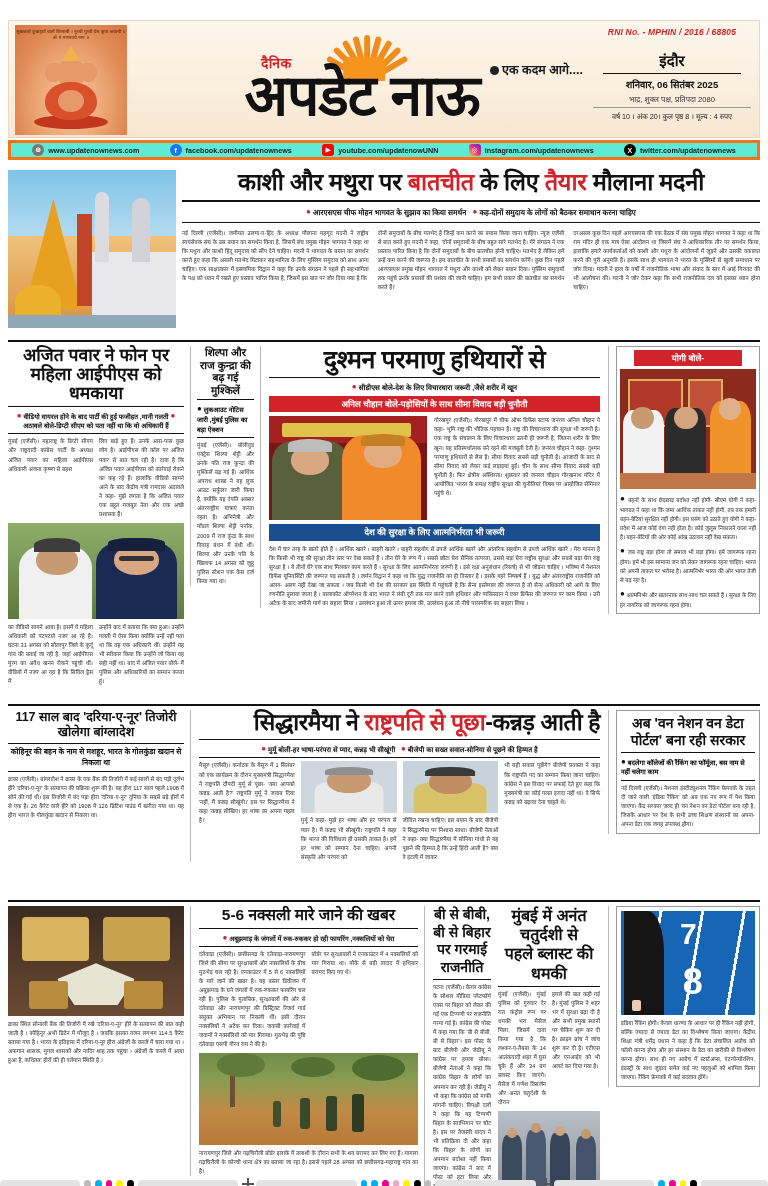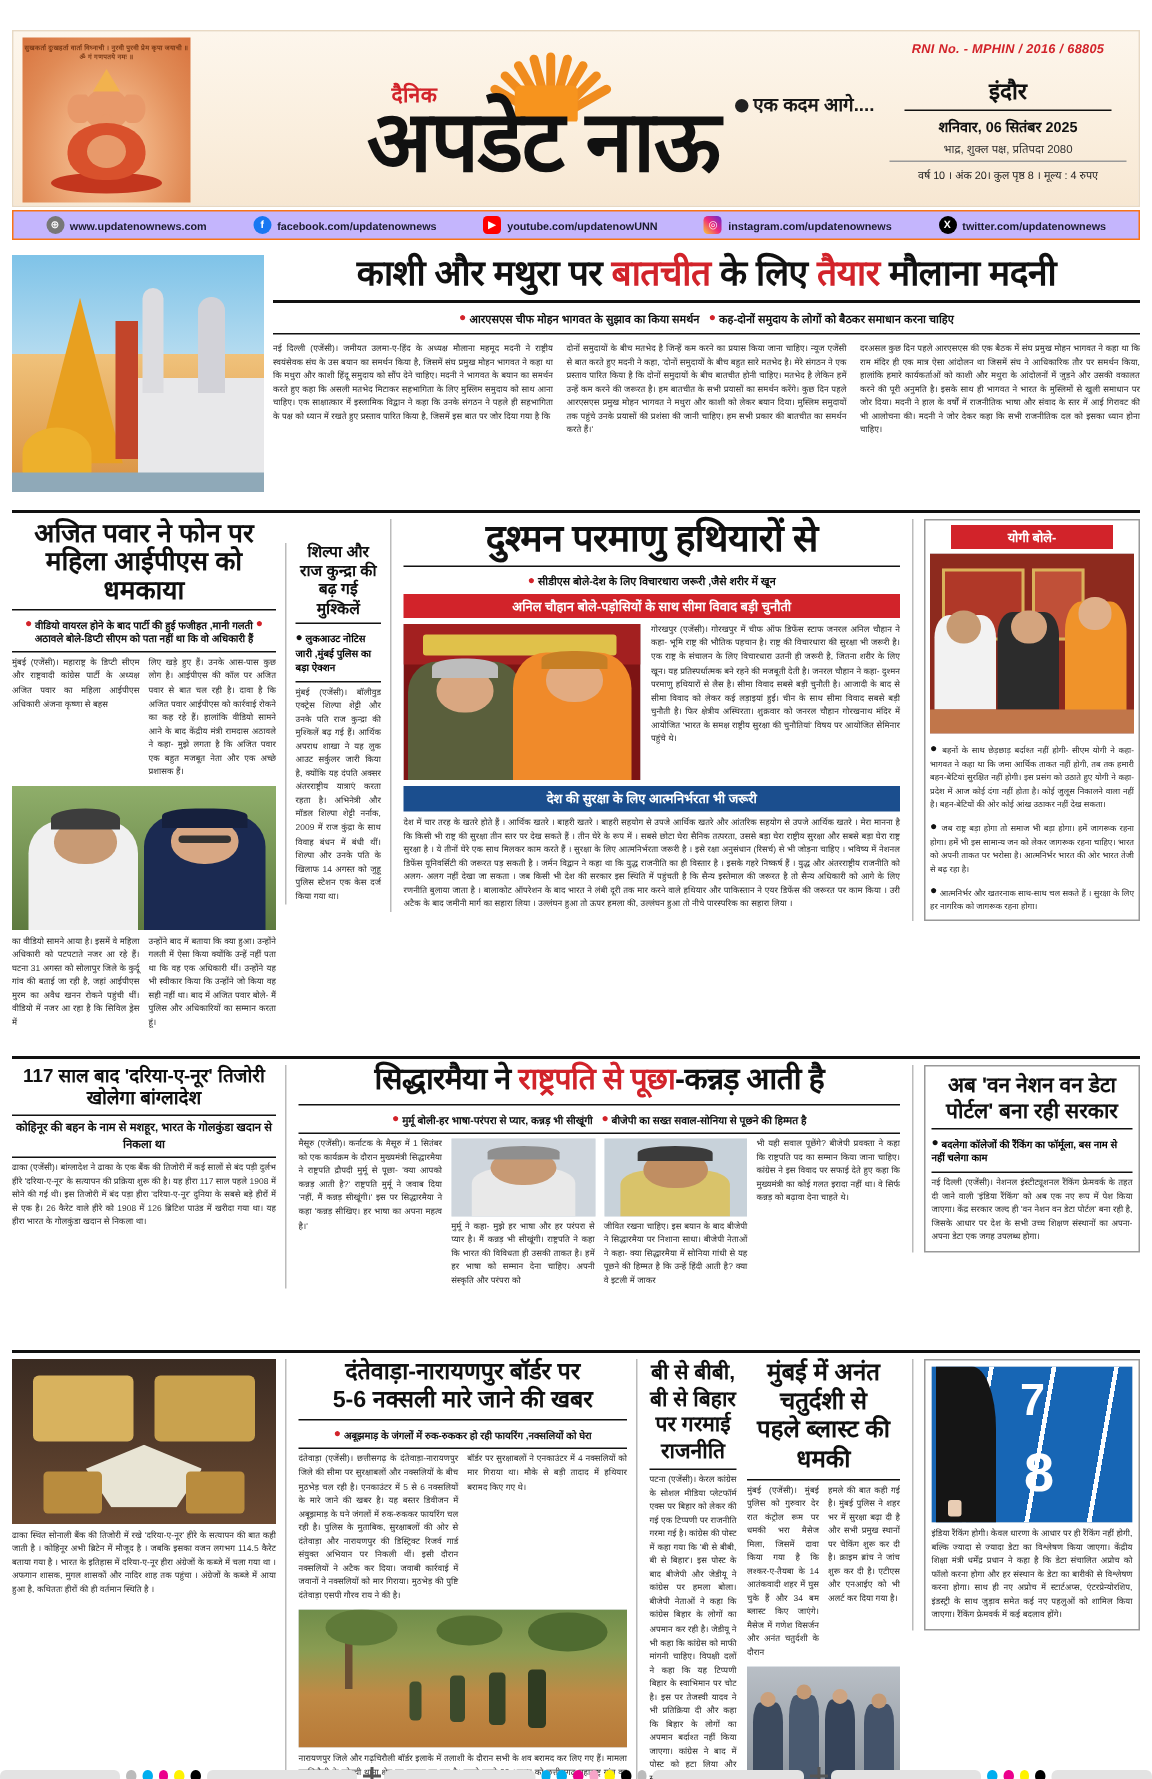--- a/index.html
+++ b/index.html
@@ -71,21 +71,21 @@
   .rni { font-size:8.5px; font-weight:bold; font-style:italic; color:#d2232a; letter-spacing:.2px; }
   .city { font-size:15px; font-weight:bold; color:#111; margin-top:13px; }
   .rule-city { border-top:1.4px solid #111; margin:3px 12px 4px; }
   .edate { font-size:9.6px; font-weight:bold; color:#111; }
   .hdate { font-size:7.6px; color:#333; margin-top:3px; }
   .rule-thin { border-top:.7px solid #999; margin:3px 2px; }
   .issue { font-size:7.2px; color:#222; }
 
   
   .social-bar {
-    margin:2px 8px 0; height:20px; background:#c4b5fd; border:1px solid #f97316;
+    margin:2px 8px 0; height:20px; background:#5eead4; border:3px solid #f97316;
     display:flex; align-items:center; justify-content:space-around; padding:0 6px;
   }
   .social-item { display:flex; align-items:center; gap:4px; }
   .si-ico { width:12px;height:12px;border-radius:50%;flex:0 0 auto;
      display:flex;align-items:center;justify-content:center;color:#fff;font-size:7px;font-weight:bold;}
   .si-web{background:#777;} .si-fb{background:#1877f2;} .si-yt{background:#ff0000;border-radius:3px;}
   .si-ig{background:linear-gradient(45deg,#f9ce34,#ee2a7b,#6228d7);border-radius:3px;}
   .si-tw{background:#000;}
   .si-txt { font-size:7.2px; font-weight:bold; color:#1a1a2e; }
 
@@ -120,21 +120,21 @@
   
   #lead { left:8px; top:150px; width:752px; height:158px; }
   #lead-photo { position:absolute; left:0; top:0; width:168px; height:158px; }
   #lead-right { position:absolute; left:174px; top:0; right:0; }
   .lead-hl { font-size:23.5px; text-align:center; letter-spacing:-.3px; }
   .lead-cols { display:grid; grid-template-columns:1fr 1fr 1fr; gap:9px; margin-top:6px; }
 
   
   #band2 { left:8px; top:326px; width:752px; height:358px; }
   .b2-c1 { position:absolute; left:0; top:0; width:176px; }
-  .b2-c2 { position:absolute; left:182px; top:16px; width:64px; }
+  .b2-c2 { position:absolute; left:182px; top:0; width:64px; }
   .b2-c3 { position:absolute; left:252px; top:0; width:340px; }
   .b2-c4 { position:absolute; left:600px; top:0; width:152px; }
 
   
   #band3 { left:8px; top:690px; width:752px; height:190px; }
   .b3-c1 { position:absolute; left:0; top:0; width:176px; }
   .b3-c2 { position:absolute; left:182px; top:0; width:410px; }
   .b3-c3 { position:absolute; left:600px; top:0; width:152px; }
 
   
@@ -362,21 +362,21 @@
 
     <div class="b3-c1">
       <div class="hl" style="font-size:12.5px;text-align:center;line-height:1.2;">117 साल बाद 'दरिया-ए-नूर' तिजोरी खोलेगा बांग्लादेश</div>
       <div class="rule-blk-thin"></div>
       <div class="sub" style="font-size:7.6px;font-weight:bold;">कोहिनूर की बहन के नाम से मशहूर, भारत के गोलकुंडा खदान से निकला था</div>
       <div class="rule-blk-thin"></div>
       <div class="txt">ढाका (एजेंसी)। बांग्लादेश ने ढाका के एक बैंक की तिजोरी में कई सालों से बंद पड़ी दुर्लभ हीरे 'दरिया-ए-नूर' के सत्यापन की प्रक्रिया शुरू की है। यह हीरा 117 साल पहले 1908 में सोने की गई थी। इस तिजोरी में बंद पड़ा हीरा 'दरिया-ए-नूर' दुनिया के सबसे बड़े हीरों में से एक है। 26 कैरेट वाले हीरे को 1908 में 126 ब्रिटिश पाउंड में खरीदा गया था। यह हीरा भारत के गोलकुंडा खदान से निकला था।</div>
     </div>
 
     <div class="b3-c2 vrule" style="padding-left:8px;">
-      <div class="hl" style="font-size:20px;text-align:center;letter-spacing:-.4px;">
+      <div class="hl" style="font-size:23px;text-align:right;letter-spacing:-.4px;">
         <span>सिद्धारमैया ने </span><span class="red">राष्ट्रपति से पूछा</span><span>-कन्नड़ आती है</span>
       </div>
       <div class="rule-blk-thin" style="margin:4px 0 3px;"></div>
       <div class="sub" style="font-size:6.9px;">
         <span class="bull">●</span> <span>मुर्मू बोली-हर भाषा-परंपरा से प्यार, कन्नड़ भी सीखूंगी</span>
         &nbsp;&nbsp;<span class="bull">●</span> <span>बीजेपी का सख्त सवाल-सोनिया से पूछने की हिम्मत है</span>
       </div>
       <div class="rule-blk-thin"></div>
       <div style="display:grid;grid-template-columns:1fr 1fr 1fr 1fr;gap:6px;margin-top:3px;">
         <div class="txt">मैसूरु (एजेंसी)। कर्नाटक के मैसूरु में 1 सितंबर को एक कार्यक्रम के दौरान मुख्यमंत्री सिद्धारमैया ने राष्ट्रपति द्रौपदी मुर्मू से पूछा- 'क्या आपको कन्नड़ आती है?' राष्ट्रपति मुर्मू ने जवाब दिया 'नहीं, मैं कन्नड़ सीखूंगी।' इस पर सिद्धारमैया ने कहा 'कन्नड़ सीखिए। हर भाषा का अपना महत्व है।'</div>
@@ -427,21 +427,20 @@
         <div style="position:absolute;left:50%;transform:translateX(-50%);bottom:10%;width:44%;height:38%;background:#e8e4d4;
              clip-path:polygon(50% 0,100% 38%,78% 100%,22% 100%,0 38%);"></div>
         <div style="position:absolute;left:12%;bottom:6%;width:22%;height:26%;background:#b98c3e;border-radius:3px;"></div>
         <div style="position:absolute;right:12%;bottom:6%;width:22%;height:26%;background:#b98c3e;border-radius:3px;"></div>
       </div>
       <div class="txt" style="margin-top:4px;">ढाका स्थित सोनाली बैंक की तिजोरी में रखे 'दरिया-ए-नूर' हीरे के सत्यापन की बात कही जाती है । कोहिनूर अभी ब्रिटेन में मौजूद है । जबकि इसका वजन लगभग 114.5 कैरेट बताया गया है । भारत के इतिहास में दरिया-ए-नूर हीरा अंग्रेजों के कब्जे में चला गया था । अफगान शासक, मुगल शासकों और नादिर शाह तक पहुंचा । अंग्रेजों के कब्जे में आया हुआ है, कथिततः हीरों की ही वर्तमान स्थिति है ।</div>
     </div>
 
     <div class="b4-c2 vrule" style="padding-left:8px;">
       <div class="hl" style="font-size:15.5px;text-align:center;line-height:1.2;">
-        <div>दंतेवाड़ा-नारायणपुर बॉर्डर पर</div>
         <div>5-6 नक्सली मारे जाने की खबर</div>
       </div>
       <div class="rule-blk-thin"></div>
       <div class="sub" style="font-size:6.6px;">
         <span class="bull">●</span> <span>अबूझमाड़ के जंगलों में रुक-रुककर हो रही फायरिंग ,नक्सलियों को घेरा</span>
       </div>
       <div class="rule-blk-thin"></div>
       <div style="display:grid;grid-template-columns:1fr 1fr;gap:6px;">
         <div class="txt">दंतेवाड़ा (एजेंसी)। छत्तीसगढ़ के दंतेवाड़ा-नारायणपुर जिले की सीमा पर सुरक्षाबलों और नक्सलियों के बीच मुठभेड़ चल रही है। एनकाउंटर में 5 से 6 नक्सलियों के मारे जाने की खबर है। यह बस्तर डिवीजन में अबूझमाड़ के घने जंगलों में रुक-रुककर फायरिंग चल रही है। पुलिस के मुताबिक, सुरक्षाबलों की ओर से दंतेवाड़ा और नारायणपुर की डिस्ट्रिक्ट रिजर्व गार्ड संयुक्त अभियान पर निकली थीं। इसी दौरान नक्सलियों ने अटैक कर दिया। जवाबी कार्रवाई में जवानों ने नक्सलियों को मार गिराया। मुठभेड़ की पुष्टि दंतेवाड़ा एसपी गौरव राय ने की है।</div>
         <div class="txt">बॉर्डर पर सुरक्षाबलों ने एनकाउंटर में 4 नक्सलियों को मार गिराया था। मौके से बड़ी तादाद में हथियार बरामद किए गए थे।</div>

